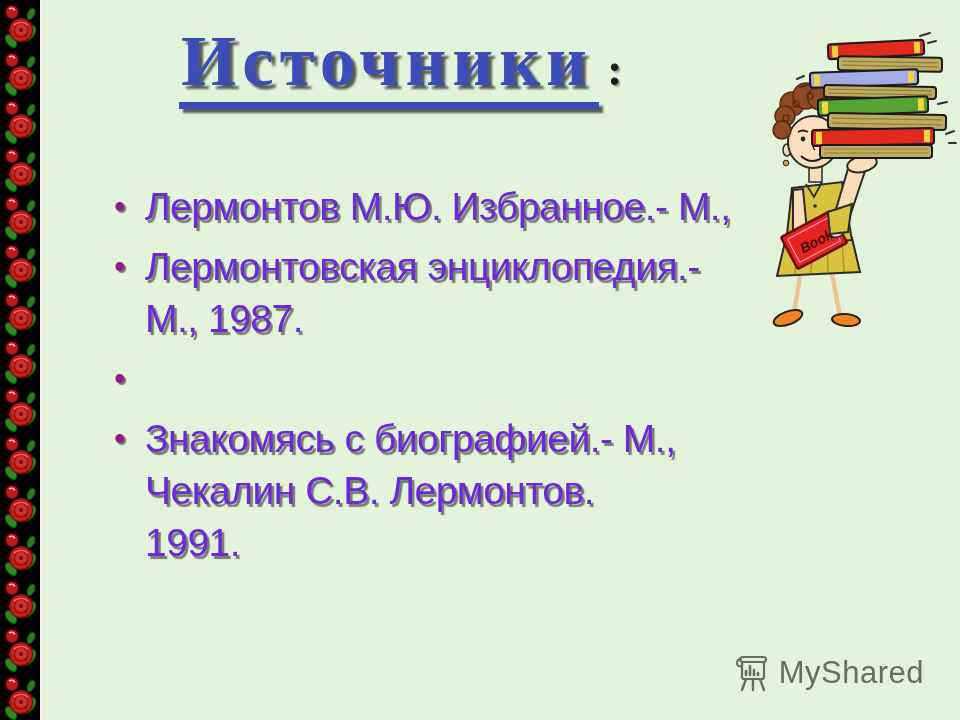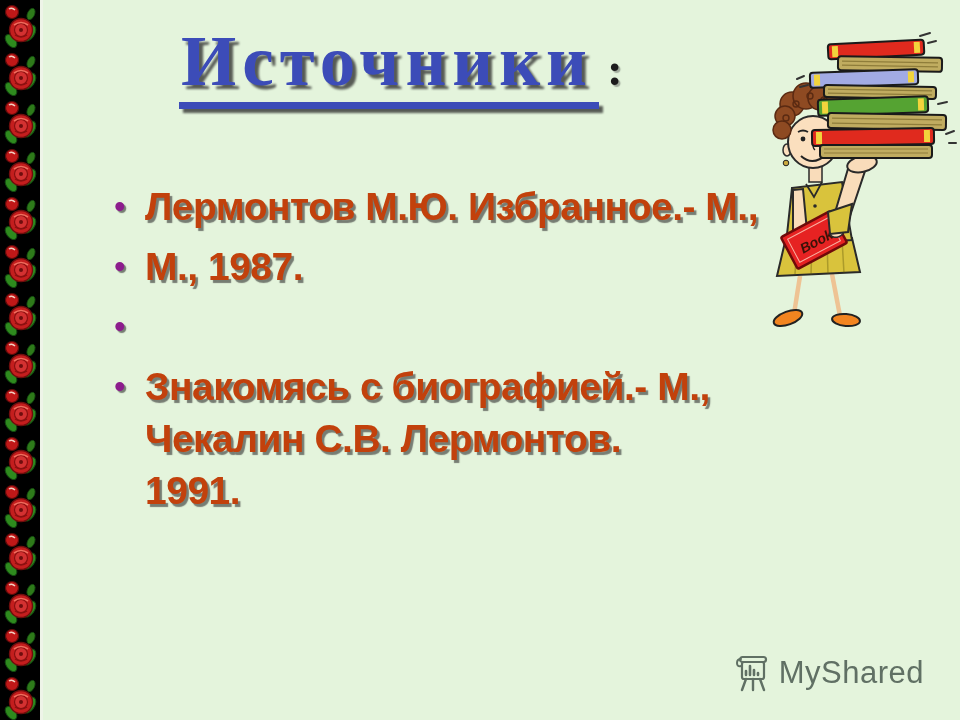--- a/index.html
+++ b/index.html
@@ -35,22 +35,22 @@
     text-shadow:2px 2px 1px rgba(60,60,60,0.4);
   }
   ul.bullets{list-style:none;margin:72px 0 0 0;padding:0 0 0 71px;}
   ul.bullets li{display:flex;margin-bottom:8px;}
   .marker{
     flex:none;width:31px;font-size:33px;line-height:52px;
     color:#8c1d8c;text-shadow:2px 2px 1px rgba(45,45,45,0.6);
   }
   .lines{min-width:0;}
   .line{
-    font-size:39px;line-height:52px;font-weight:bold;letter-spacing:-0.5px;
-    color:#c2410c;white-space:nowrap;
+    font-size:39px;line-height:52px;font-weight:normal;letter-spacing:-0.5px;
+    color:#6d28d9;white-space:nowrap;
     text-shadow:2.5px 2.5px 1px rgba(45,45,45,0.6);
   }
   
   .clipart{position:absolute;left:752px;top:26px;z-index:5;}
   
   .watermark{
     position:absolute;right:36px;bottom:26px;z-index:6;
     display:flex;align-items:center;gap:8px;opacity:0.92;
   }
   .watermark-text{
@@ -269,20 +269,21 @@
     <ul class="bullets">
       <li>
         <span class="marker">•</span>
         <div class="lines">
           <div class="line">Лермонтов М.Ю. Избранное.- М.,</div>
         </div>
       </li>
       <li>
         <span class="marker">•</span>
         <div class="lines">
+          <div class="line">Лермонтовская энциклопедия.-</div>
           <div class="line">М., 1987.</div>
         </div>
       </li>
       <li>
         <span class="marker">•</span>
       </li>
       <li>
         <span class="marker">•</span>
         <div class="lines">
           <div class="line">Знакомясь с биографией.- М.,</div>

